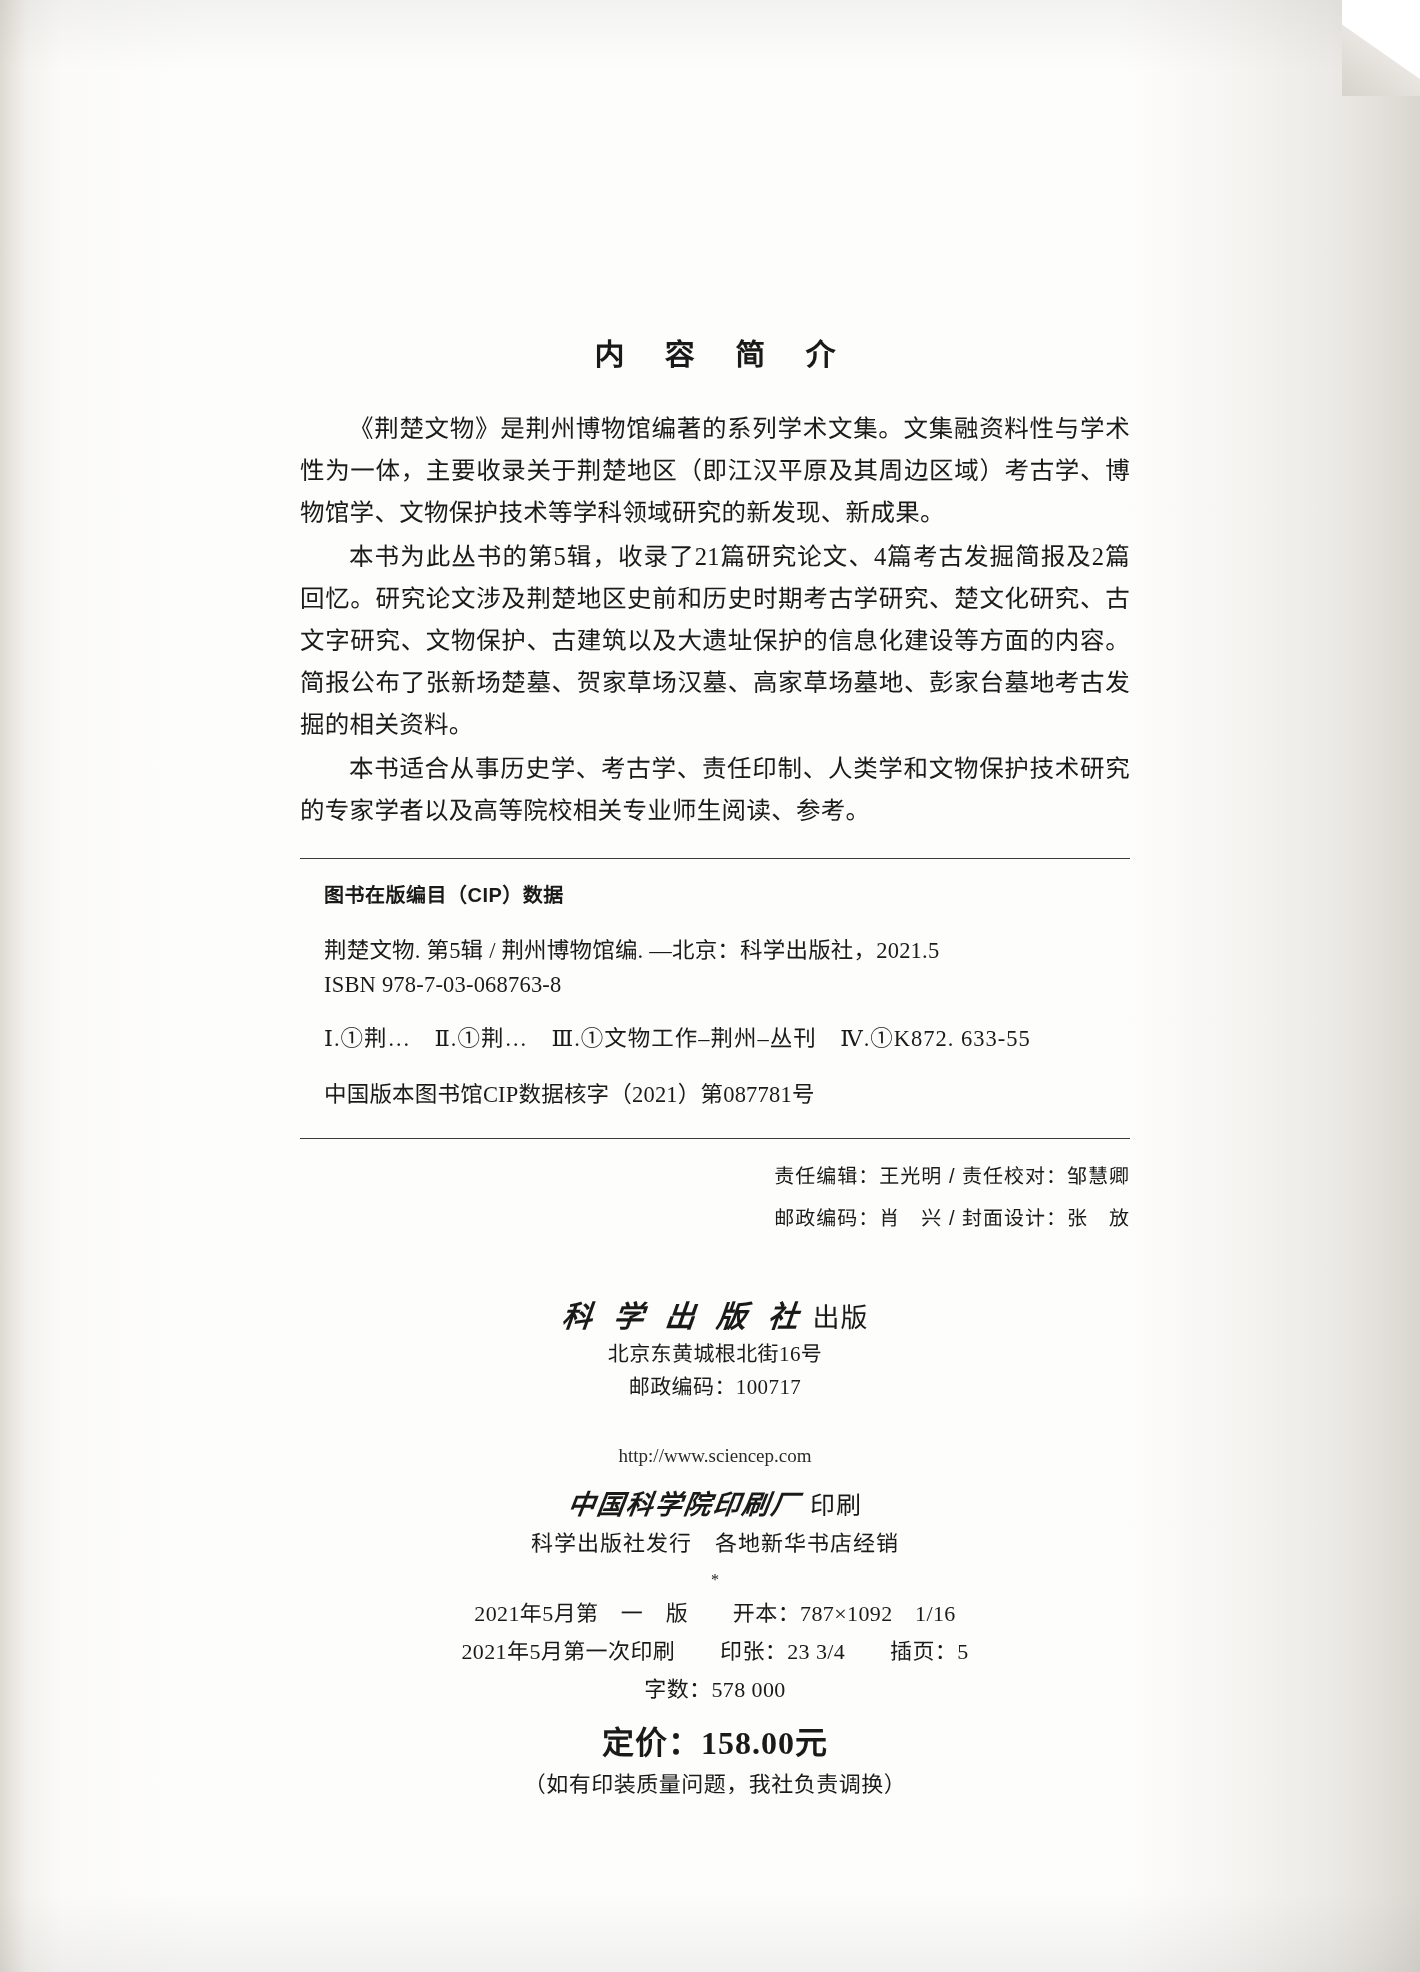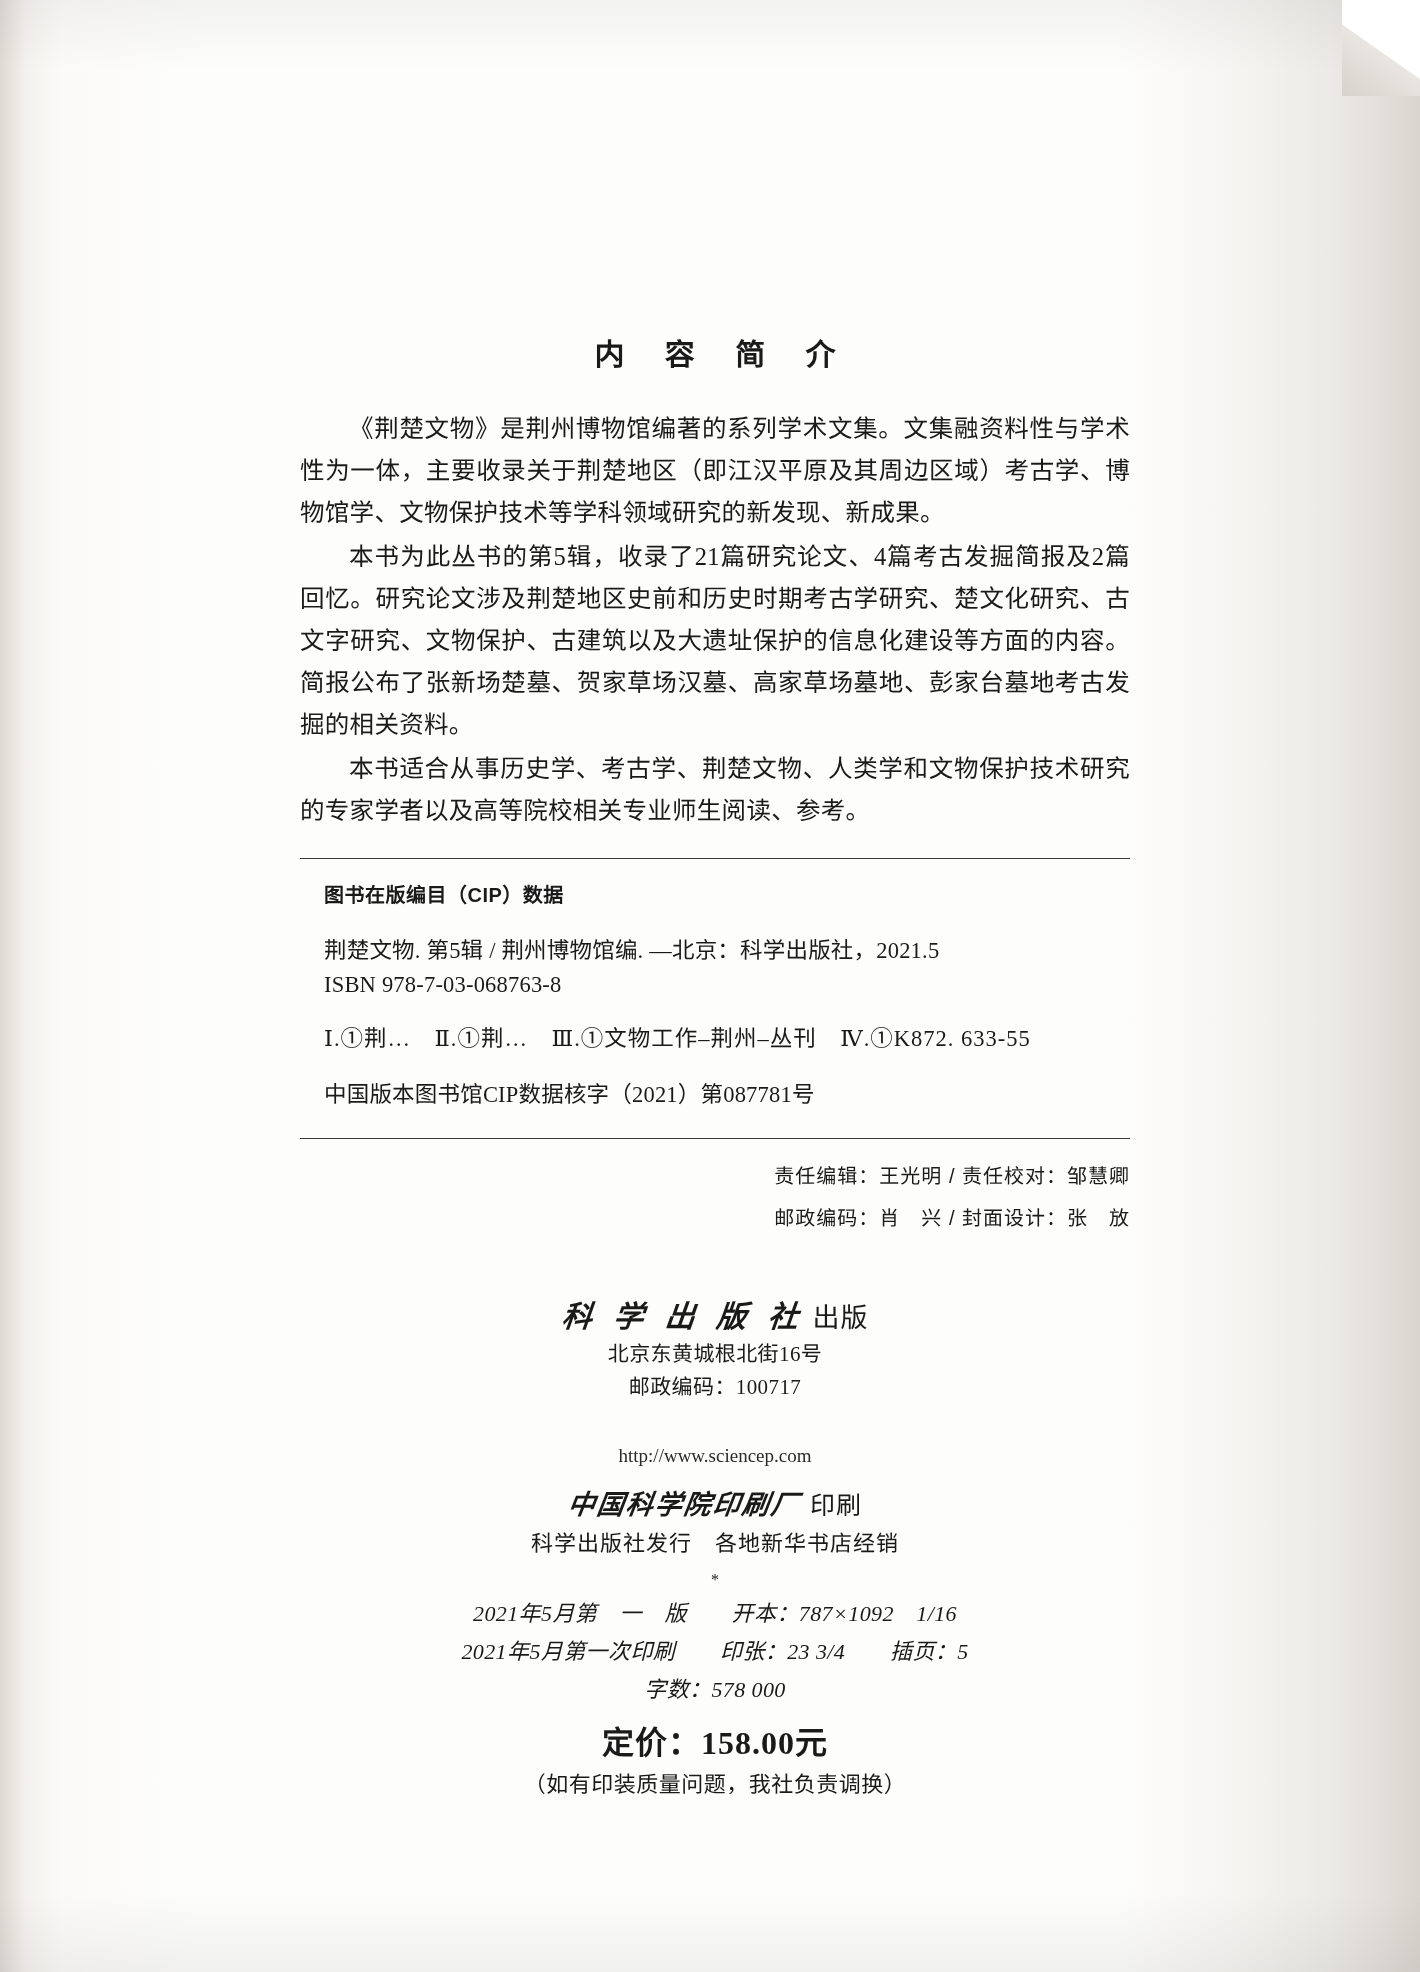--- a/index.html
+++ b/index.html
@@ -172,21 +172,20 @@
   }
   .star {
     font-size: 16px;
     line-height: 26px;
     margin: 4px 0 2px 0;
   }
   .spec {
     font-size: 22px;
     line-height: 38px;
     letter-spacing: 0.4px;
-    font-style: italic;
   }
   .price {
     font-size: 32px;
     font-weight: bold;
     line-height: 44px;
     letter-spacing: 1px;
     margin-top: 12px;
   }
   .note {
     font-size: 22px;
@@ -200,21 +199,21 @@
 <div class="scan"></div>
 <div class="corner-fold"></div>
 
 <div class="page">
   <div class="content">
 
     <h1 class="brief-title">内 容 简 介</h1>
 
     <p class="body">《荆楚文物》是荆州博物馆编著的系列学术文集。文集融资料性与学术性为一体，主要收录关于荆楚地区（即江汉平原及其周边区域）考古学、博物馆学、文物保护技术等学科领域研究的新发现、新成果。</p>
     <p class="body">本书为此丛书的第5辑，收录了21篇研究论文、4篇考古发掘简报及2篇回忆。研究论文涉及荆楚地区史前和历史时期考古学研究、楚文化研究、古文字研究、文物保护、古建筑以及大遗址保护的信息化建设等方面的内容。简报公布了张新场楚墓、贺家草场汉墓、高家草场墓地、彭家台墓地考古发掘的相关资料。</p>
-    <p class="body">本书适合从事历史学、考古学、荆楚文物、人类学和文物保护技术研究的专家学者以及高等院校相关专业师生阅读、参考。</p>
+    <p class="body">本书适合从事历史学、考古学、责任印制、人类学和文物保护技术研究的专家学者以及高等院校相关专业师生阅读、参考。</p>
 
     <hr class="rule">
 
     <div class="cip-block">
       <div class="cip-heading">图书在版编目（CIP）数据</div>
       <div class="cip-line">荆楚文物. 第5辑 / 荆州博物馆编. —北京：科学出版社，2021.5</div>
       <div class="cip-line">ISBN 978-7-03-068763-8</div>
       <div class="cip-gap"></div>
       <div class="cip-class">Ⅰ.①荆…　Ⅱ.①荆…　Ⅲ.①文物工作–荆州–丛刊　Ⅳ.①K872. 633-55</div>
       <div class="cip-core">中国版本图书馆CIP数据核字（2021）第087781号</div>

